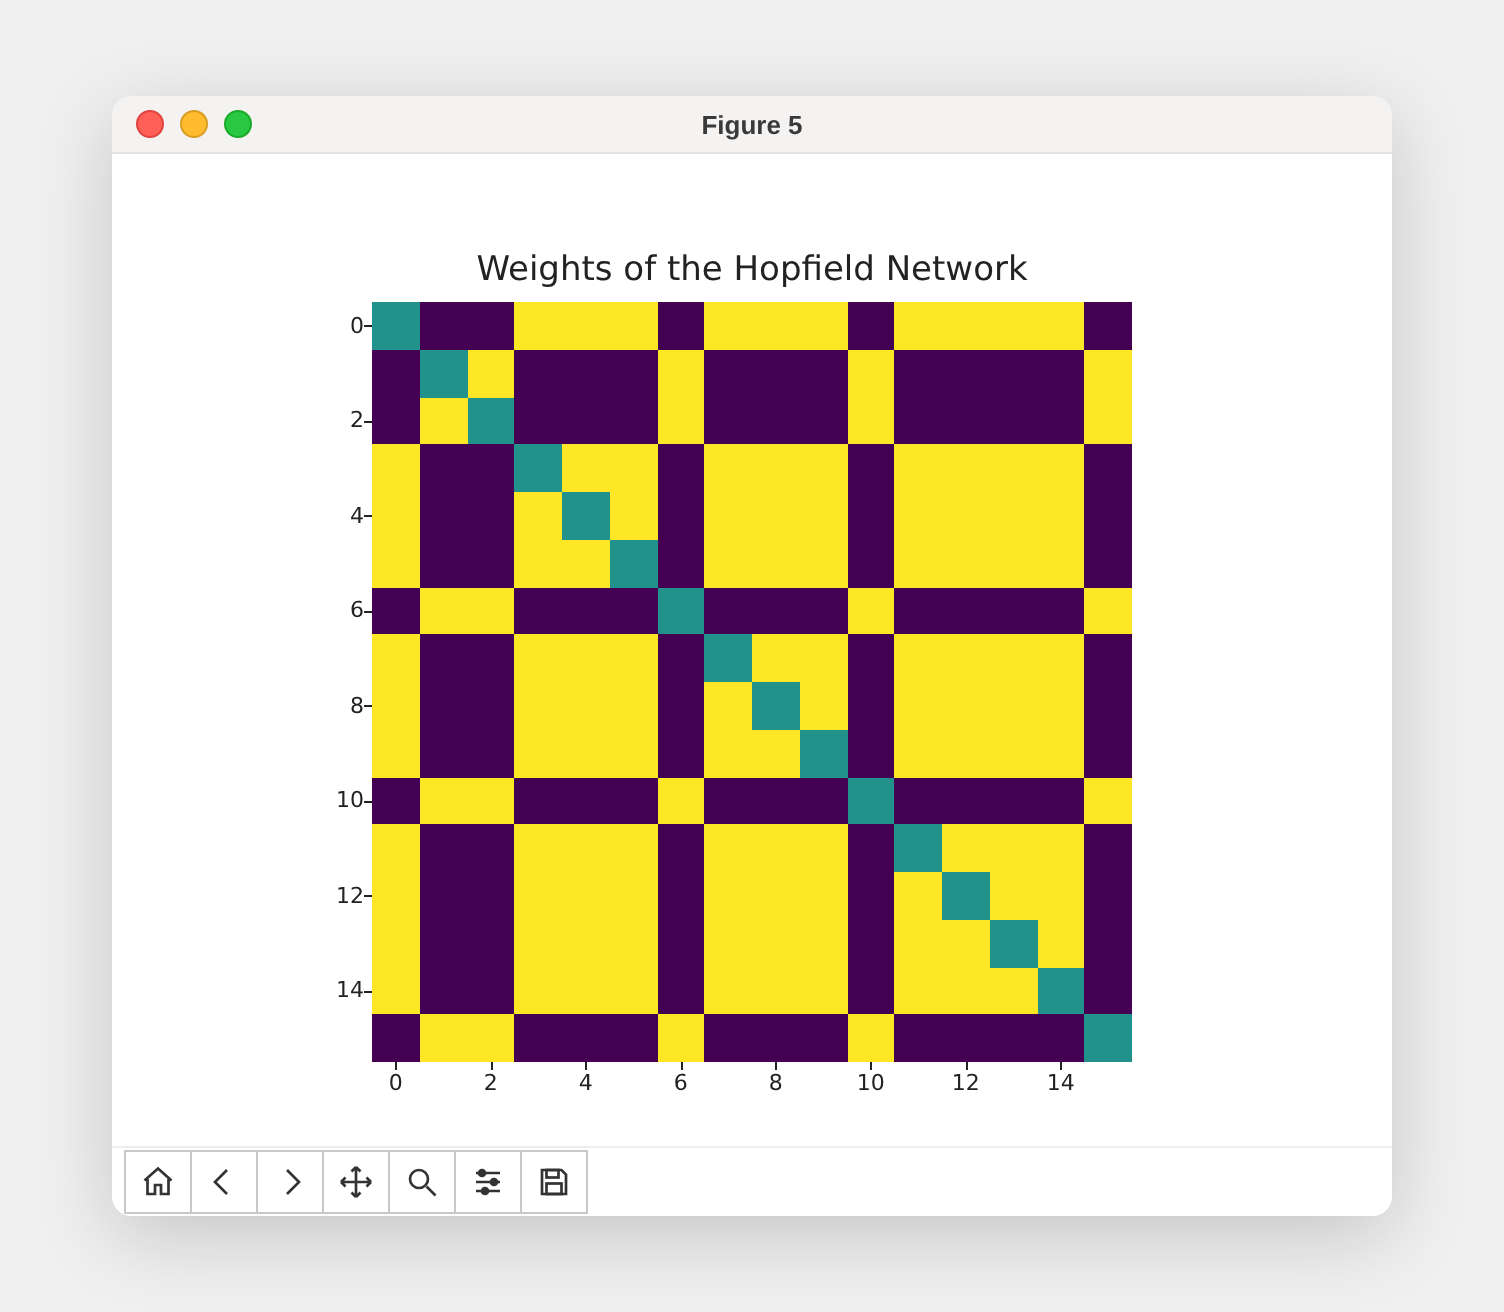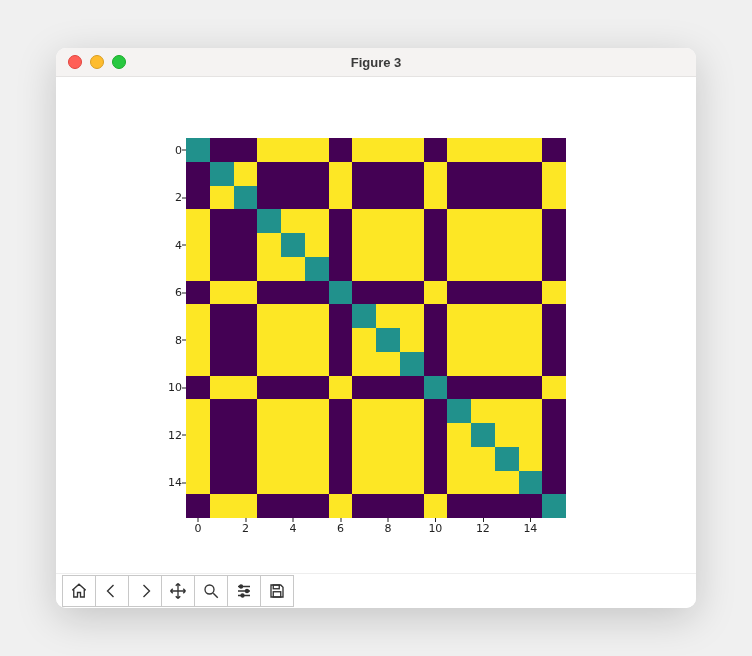--- a/index.html
+++ b/index.html
@@ -110,25 +110,26 @@
 </head>
 <body>
 
 <div class="window">
   <div class="titlebar">
     <div class="traffic">
       <span class="tl-close"></span>
       <span class="tl-min"></span>
       <span class="tl-max"></span>
     </div>
-    <div class="title">Figure 3</div>
+    <div class="title">Figure 5</div>
   </div>
 
   <div class="content">
     <div class="plot-wrap">
+      <div class="chart-title">Weights of the Hopfield Network</div>
       <div style="position:relative;">
         <div id="heatmap" class="heatmap" style="width: 380px; height: 380px; grid-template-columns: repeat(16, 23.75px); grid-template-rows: repeat(16, 23.75px);">
             <div style="background: rgb(33, 145, 140);"></div>
             <div style="background: rgb(68, 1, 84);"></div>
             <div style="background: rgb(68, 1, 84);"></div>
             <div style="background: rgb(253, 231, 37);"></div>
             <div style="background: rgb(253, 231, 37);"></div>
             <div style="background: rgb(253, 231, 37);"></div>
             <div style="background: rgb(68, 1, 84);"></div>
             <div style="background: rgb(253, 231, 37);"></div>

